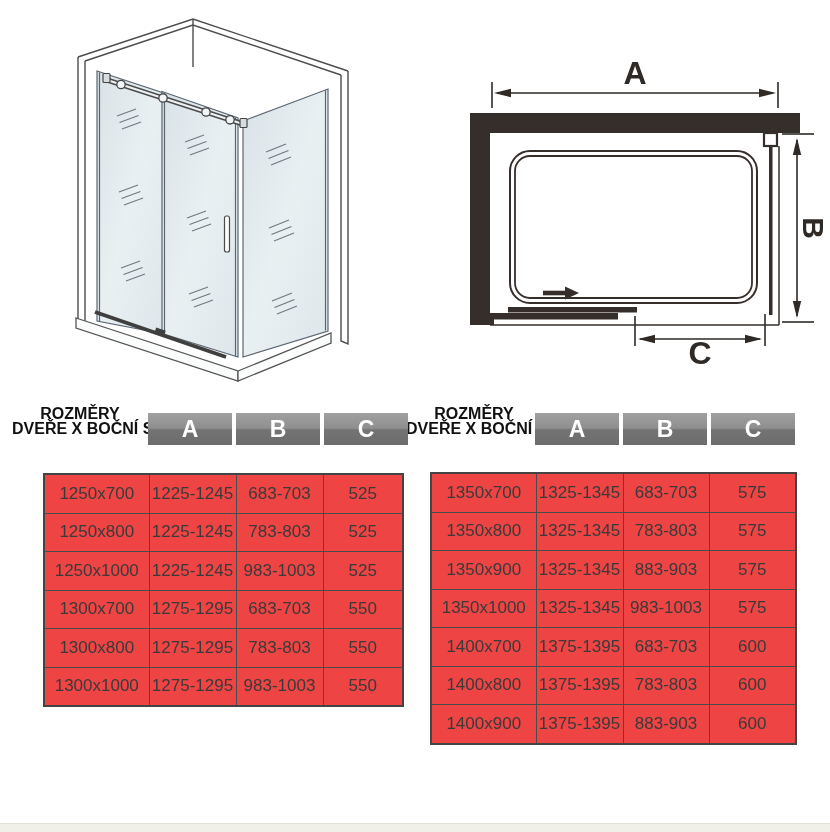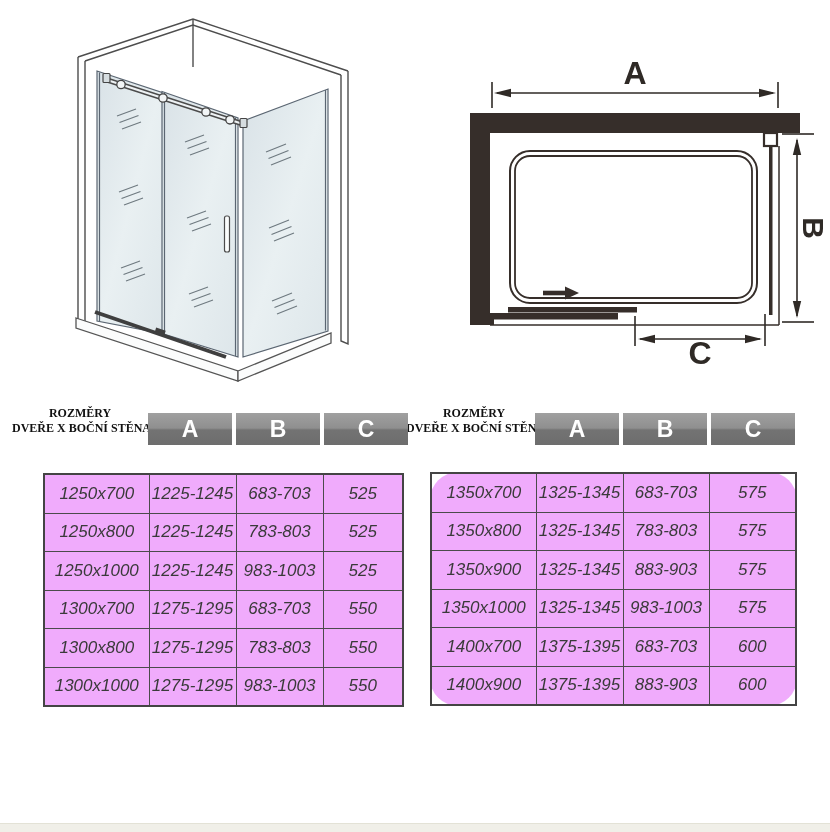--- a/index.html
+++ b/index.html
@@ -3,34 +3,34 @@
 <meta charset="utf-8">
 <style>
   html,body{margin:0;padding:0;background:#fff;}
   .stage{position:relative;width:830px;height:832px;background:#fff;overflow:hidden;
          font-family:"Liberation Sans",sans-serif;}
   svg text{font-family:"Liberation Sans",sans-serif;}
   .drawing{position:absolute;top:0;}
   #left-drawing{left:0;}
   #right-drawing{left:415px;}
 
-  .tbl-title{position:absolute;width:136px;text-align:center;font-size:12px;font-weight:bold;
-             color:#111;line-height:15px;white-space:nowrap;font-family:Liberation Serif, serif;}
+  .tbl-title{position:absolute;width:136px;text-align:center;font-size:16px;font-weight:bold;
+             color:#111;line-height:15px;white-space:nowrap;}
   #title-left{left:12px;top:406px;}
   #title-right{left:406px;top:406px;}
 
   .col-headers{position:absolute;display:flex;gap:4px;height:32px;width:260px;}
   #headers-left{left:148px;top:413px;}
   #headers-right{left:535px;top:413px;}
   .colh{flex:1;background:linear-gradient(180deg,#a0a0a0 0%,#8f8f8f 47%,#737373 53%,#6d6d6d 100%);
         color:#fff;font-weight:bold;font-size:23px;text-align:center;line-height:32px;}
 
-  .dim-table{position:absolute;border-collapse:collapse;table-layout:fixed;background:#f0abfc;font-style:italic;}
+  .dim-table{position:absolute;border-collapse:collapse;table-layout:fixed;background:#ef4444;}
   #table-left{left:43px;top:473px;width:359px;}
-  #table-right{left:430px;top:472px;width:365px;border-radius:28px;}
+  #table-right{left:430px;top:472px;width:365px;}
   .dim-table td{border:1.5px solid #4b4b4b;height:37.5px;text-align:center;vertical-align:middle;
         font-size:17px;color:#3a3a3a;padding:0;letter-spacing:0;}
   .dim-table{border:2px solid #444;}
 
   .footer-strip{position:absolute;left:0;right:0;bottom:0;height:8px;background:#f0efe8;
         border-top:1px solid #e3e2d6;}
 </style>
 </head>
 <body>
 
@@ -255,20 +255,26 @@
           <td>983-1003</td>
           <td>575</td>
         </tr>
         <tr>
           <td>1400x700</td>
           <td>1375-1395</td>
           <td>683-703</td>
           <td>600</td>
         </tr>
         <tr>
+          <td>1400x800</td>
+          <td>1375-1395</td>
+          <td>783-803</td>
+          <td>600</td>
+        </tr>
+        <tr>
           <td>1400x900</td>
           <td>1375-1395</td>
           <td>883-903</td>
           <td>600</td>
         </tr>
       </tbody>
   </table>
 
   <div class="footer-strip"></div>
 </div>

